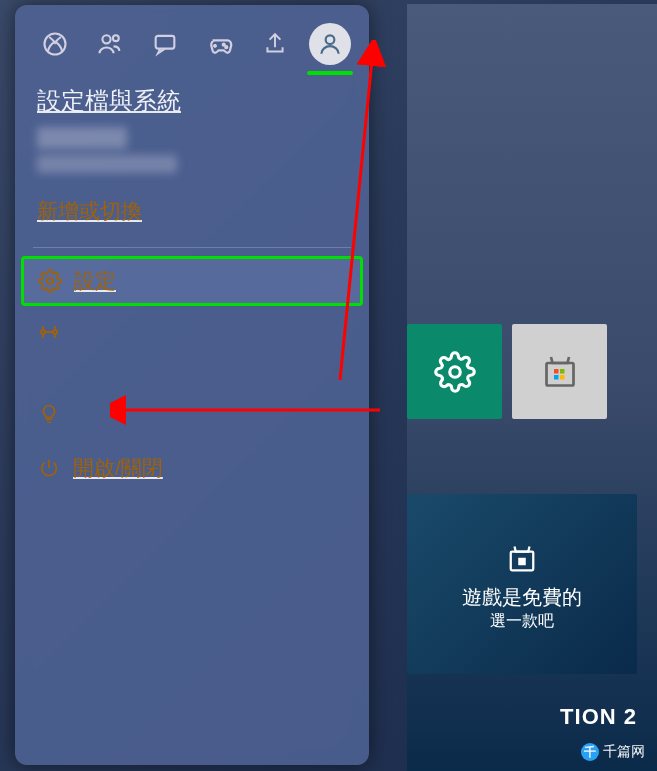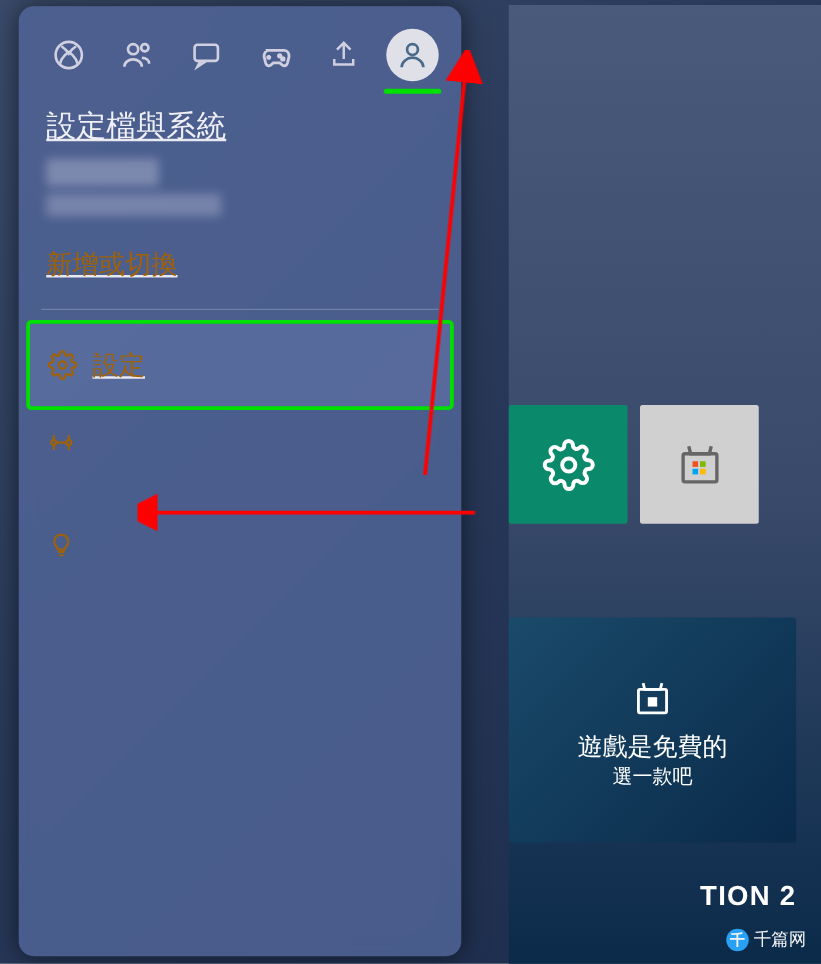--- a/index.html
+++ b/index.html
@@ -129,21 +129,21 @@
     padding: 14px 22px;
     font-size: 21px;
     cursor: pointer;
     gap: 12px;
     color: #a16207;
   }
   .menu-item.highlighted {
     border: 3px solid #00e000;
     border-radius: 4px;
     margin: 0 6px;
-    padding: 19px 14px;
+    padding: 8px 14px;
     background: rgba(100,120,170,0.5);
   }
   .menu-icon {
     width: 24px; height: 24px;
     display: inline-flex;
     align-items: center;
     justify-content: center;
     flex-shrink: 0;
   }
   .divider {
@@ -298,20 +298,28 @@
   <div class="spacer"></div>
 
   <div class="menu-item">
     <span class="menu-icon">
       <svg width="22" height="22" viewBox="0 0 24 24" fill="none" stroke="currentColor" stroke-width="1.8">
         <path d="M9 18h6M10 21h4M12 3a6 6 0 0 0-4 10.5c.8.9 1 1.5 1 2.5h6c0-1 .2-1.6 1-2.5A6 6 0 0 0 12 3z"></path>
       </svg>
     </span>
   </div>
 
+  <div class="menu-item">
+    <span class="menu-icon">
+      <svg width="22" height="22" viewBox="0 0 24 24" fill="none" stroke="currentColor" stroke-width="1.8">
+        <path d="M12 3v9M7 6a8 8 0 1 0 10 0"></path>
+      </svg>
+    </span>
+    <span>開啟/關閉</span>
+  </div>
 </div>
 
 <svg class="arrow-svg" style="left:290px; top:40px; width:130px; height:350px;">
   <defs>
     <marker id="ah1" markerWidth="12" markerHeight="12" refX="2" refY="5" orient="auto">
       <path d="M0,0 L10,5 L0,10 Z" fill="#ff0000"></path>
     </marker>
   </defs>
   <line x1="50" y1="340" x2="82" y2="20" stroke="#ff0000" stroke-width="3" marker-end="url(#ah1)"></line>
 </svg>

